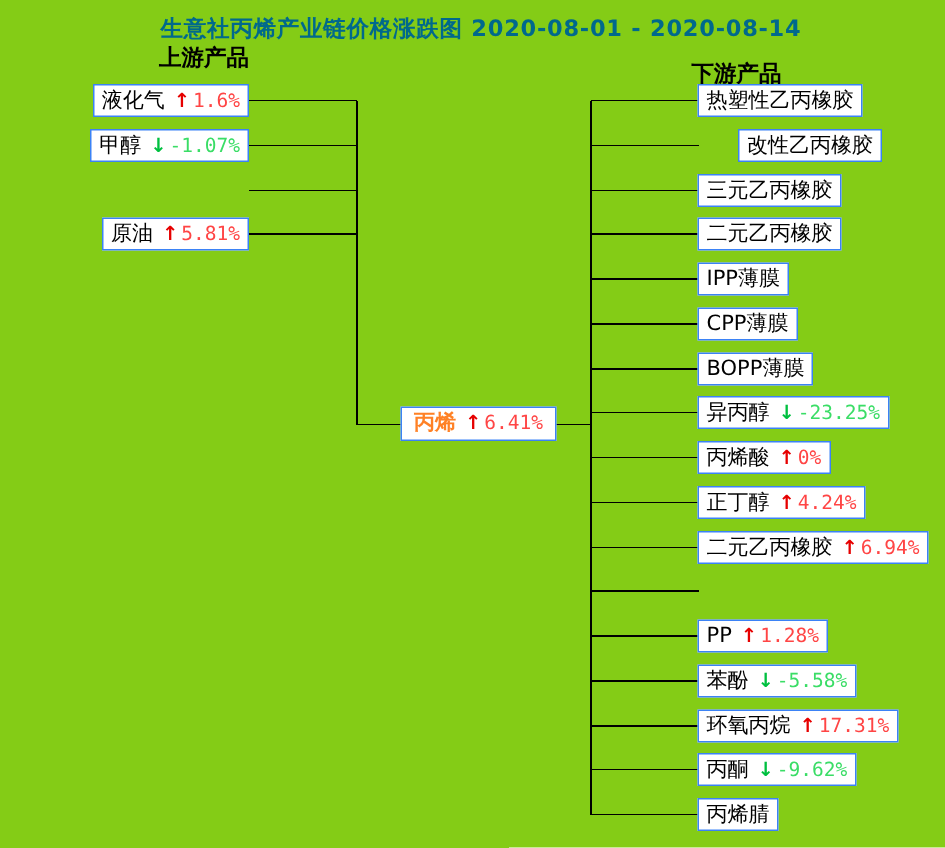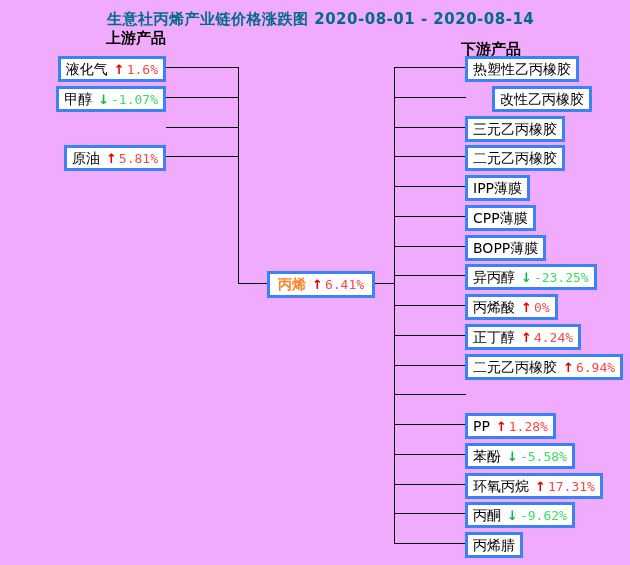--- a/index.html
+++ b/index.html
@@ -1,31 +1,31 @@
 <!DOCTYPE html>
 <html><head>
 <meta charset="utf-8">
 <style>
   html,body{margin:0;padding:0;background:#fff;}
   #stage{
-    position:relative;width:630px;height:565px;background:#f0abfc;
+    position:relative;width:630px;height:565px;background:#84cc16;
     overflow:hidden;font-family:"DejaVu Sans","Liberation Sans",sans-serif;
   }
   #connectors{position:absolute;left:0;top:0;width:630px;height:565px;}
   .chart-title{
     position:absolute;left:107px;top:10px;font-size:15px;font-weight:bold;
     white-space:nowrap;letter-spacing:0.5px;
   }
   .col-label{
     position:absolute;font-size:15px;font-weight:bold;color:#000;white-space:nowrap;
   }
   #upLabel{left:106px;top:29px;}
   #downLabel{left:461px;top:40px;}
   .node{
-    position:absolute;border:3px solid #3b82f6;background:#fff;height:20px;
+    position:absolute;border:1px solid #3b82f6;background:#fff;height:20px;
     line-height:20px;padding:0 5px;font-size:14px;white-space:nowrap;
   }
   .node .nm{font-size:14px;color:#000;}
   .node .arr{margin-left:6px;font-size:13px;font-weight:bold;}
   .node .pct{margin-left:2px;font-size:13px;font-family:"DejaVu Sans Mono","Liberation Mono",monospace;}
   .center-node{height:21px;line-height:21px;padding:0 8px;}
   .center-node .nm{font-weight:bold;}
 </style>
 </head>
 <body>

